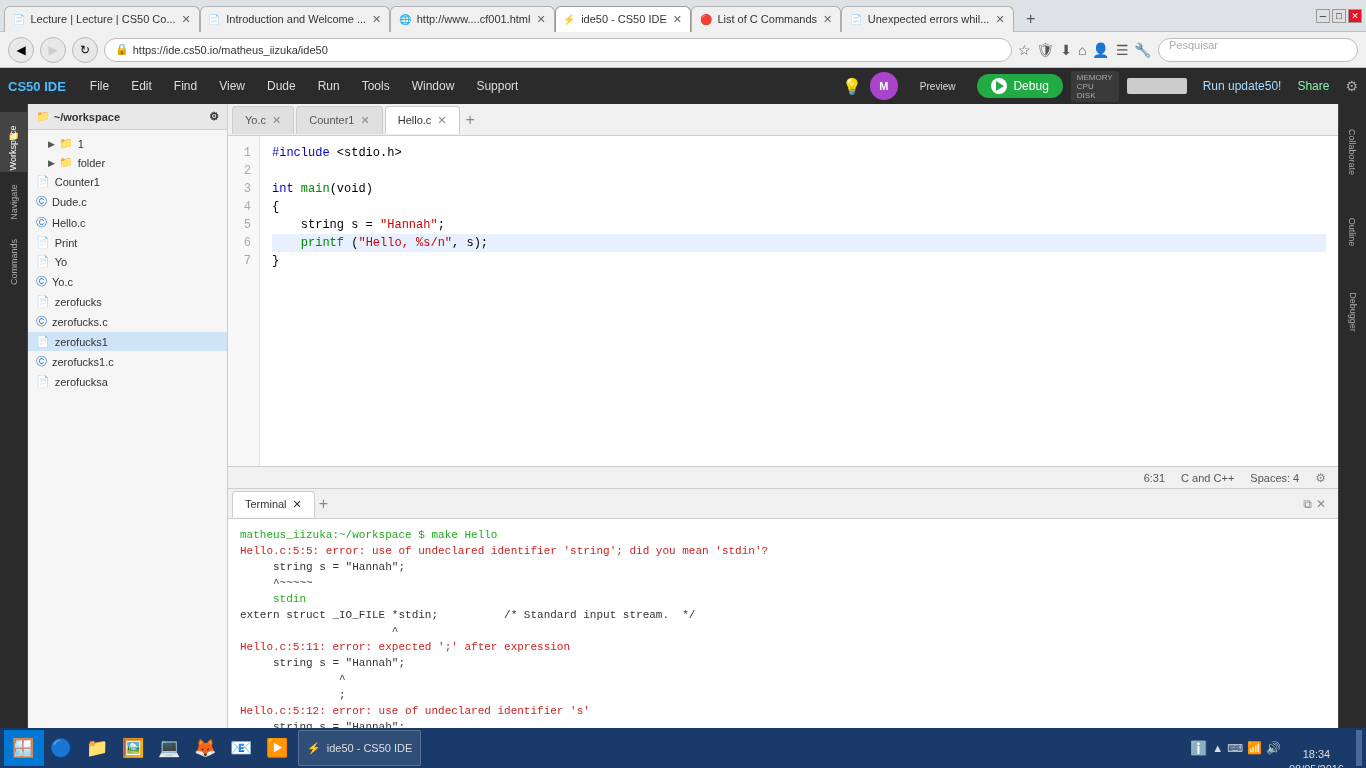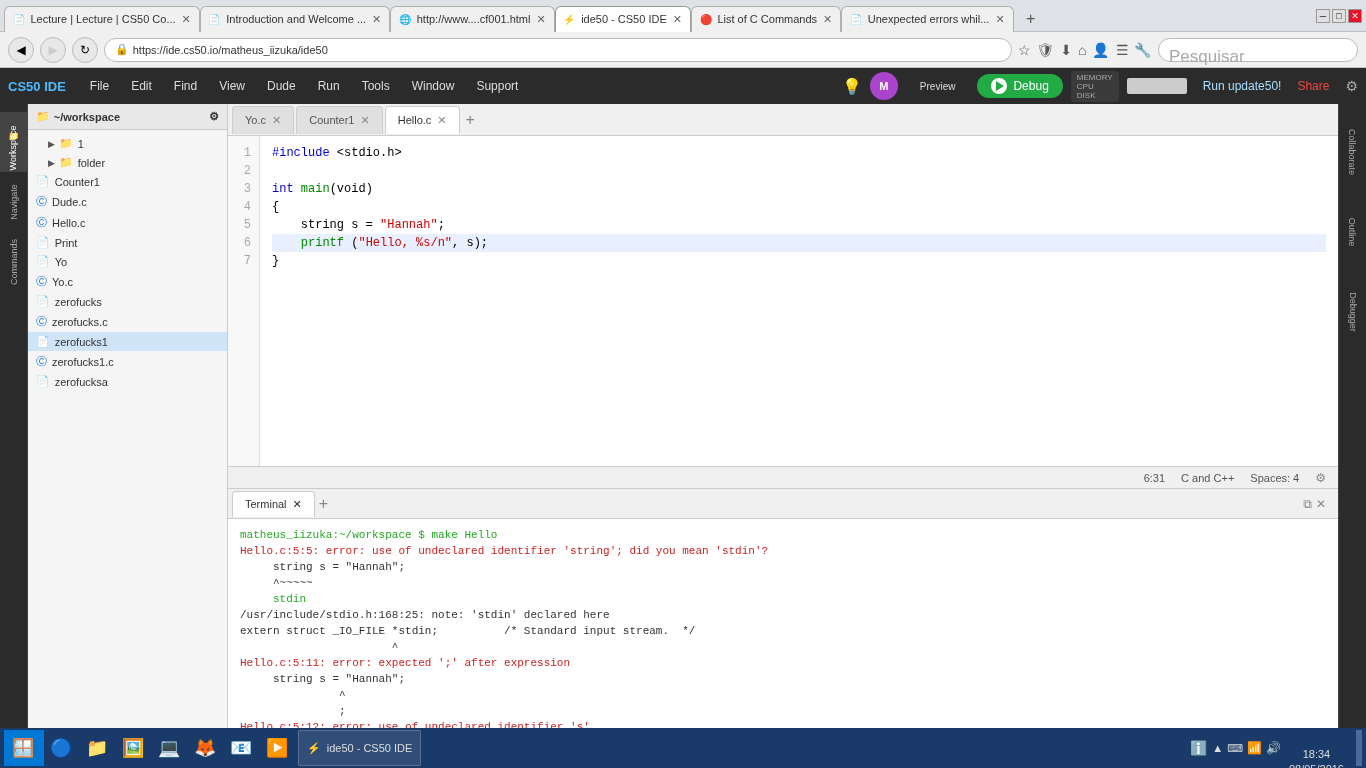--- a/index.html
+++ b/index.html
@@ -75,21 +75,21 @@
       display: flex;
       align-items: center;
       padding: 0 8px;
       border-bottom: 1px solid #c0c0c0;
       gap: 6px;
     }
     .nav-btn { width: 26px; height: 26px; border: 1px solid #bbb; background: #e8e8e8; border-radius: 50%; display: flex; align-items: center; justify-content: center; cursor: pointer; font-size: 12px; }
     .url-box { flex: 1; height: 24px; border: 1px solid #bbb; border-radius: 12px; padding: 0 10px; font-size: 11px; background: #fff; display: flex; align-items: center; }
     .url-text { font-size: 11px; color: #333; }
     .url-secure { color: #2a7a2a; margin-right: 4px; }
-    .search-box { width: 200px; height: 24px; border: 1px solid #bbb; border-radius: 12px; padding: 8px 10px; font-size: 17px; background: #fff; color: #aaa; }
+    .search-box { width: 200px; height: 24px; border: 1px solid #bbb; border-radius: 12px; padding: 0 10px; font-size: 11px; background: #fff; color: #aaa; }
     .addr-icons { display: flex; gap: 6px; align-items: center; }
     .addr-icon { font-size: 14px; color: #555; cursor: pointer; }
 
     
     .ide-container { display: flex; flex-direction: column; height: calc(768px - 68px); }
 
     
     .ide-menubar {
       background: #2b2b2b;
       height: 36px;
@@ -100,21 +100,21 @@
       gap: 2px;
     }
     .ide-logo { color: #4dbbff; font-weight: bold; font-size: 13px; margin-right: 12px; }
     .menu-item { padding: 4px 10px; font-size: 12px; cursor: pointer; border-radius: 3px; }
     .ide-right-actions { margin-left: auto; display: flex; align-items: center; gap: 8px; }
     .preview-btn { padding: 4px 14px; background: transparent; border: none; color: #ddd; font-size: 10px; cursor: pointer; }
     .debug-btn { display: flex; align-items: center; gap: 6px; background: #22aa44; border-radius: 16px; padding: 4px 14px; cursor: pointer; color: white; font-size: 12px; border: none; }
     .debug-circle { width: 16px; height: 16px; background: #fff; border-radius: 50%; display: flex; align-items: center; justify-content: center; }
     .debug-play { width: 0; height: 0; border-top: 5px solid transparent; border-bottom: 5px solid transparent; border-left: 8px solid #22aa44; margin-left: 2px; }
     .run-update { color: #aaddff; font-size: 12px; cursor: pointer; margin-left: 8px; }
-    .share-btn { color: #ef4444; font-size: 12px; cursor: pointer; padding: 4px 8px; }
+    .share-btn { color: #86efac; font-size: 12px; cursor: pointer; padding: 4px 8px; }
     .gear-icon { font-size: 14px; color: #aaa; cursor: pointer; }
     .memory-widget { display: flex; flex-direction: column; font-size: 8px; color: #aaa; padding: 2px 6px; background: #3a3a3a; border-radius: 3px; }
     .avatar { width: 28px; height: 28px; border-radius: 50%; background: #aa44cc; display: flex; align-items: center; justify-content: center; color: white; font-size: 11px; font-weight: bold; }
 
     
     .ide-main { display: flex; flex: 1; overflow: hidden; }
 
     
     .ide-sidebar-icons {
       width: 28px;
@@ -570,21 +570,20 @@
             <span style="font-size:12px;color:#888;cursor:pointer;">⧉</span>
             <span style="font-size:12px;color:#888;cursor:pointer;">✕</span>
           </div>
         </div>
         <div class="terminal-content">
           <div class="t-green">matheus_iizuka:~/workspace $ make Hello</div>
           <div class="t-red">Hello.c:5:5: error: use of undeclared identifier 'string'; did you mean 'stdin'?</div>
           <div class="t-normal">&nbsp;&nbsp;&nbsp;&nbsp;&nbsp;string s = "Hannah";</div>
           <div class="t-normal">&nbsp;&nbsp;&nbsp;&nbsp;&nbsp;^~~~~~</div>
           <div class="t-green">&nbsp;&nbsp;&nbsp;&nbsp;&nbsp;stdin</div>
-          <div class="t-normal">/usr/include/stdio.h:168:25: note: 'stdin' declared here</div>
           <div class="t-normal">extern struct _IO_FILE *stdin;&nbsp;&nbsp;&nbsp;&nbsp;&nbsp;&nbsp;&nbsp;&nbsp;&nbsp;&nbsp;/* Standard input stream.&nbsp;&nbsp;*/</div>
           <div class="t-normal">&nbsp;&nbsp;&nbsp;&nbsp;&nbsp;&nbsp;&nbsp;&nbsp;&nbsp;&nbsp;&nbsp;&nbsp;&nbsp;&nbsp;&nbsp;&nbsp;&nbsp;&nbsp;&nbsp;&nbsp;&nbsp;&nbsp;&nbsp;^</div>
           <div class="t-red">Hello.c:5:11: error: expected ';' after expression</div>
           <div class="t-normal">&nbsp;&nbsp;&nbsp;&nbsp;&nbsp;string s = "Hannah";</div>
           <div class="t-normal">&nbsp;&nbsp;&nbsp;&nbsp;&nbsp;&nbsp;&nbsp;&nbsp;&nbsp;&nbsp;&nbsp;&nbsp;&nbsp;&nbsp;&nbsp;^</div>
           <div class="t-normal">&nbsp;&nbsp;&nbsp;&nbsp;&nbsp;&nbsp;&nbsp;&nbsp;&nbsp;&nbsp;&nbsp;&nbsp;&nbsp;&nbsp;&nbsp;;</div>
           <div class="t-red">Hello.c:5:12: error: use of undeclared identifier 's'</div>
           <div class="t-normal">&nbsp;&nbsp;&nbsp;&nbsp;&nbsp;string s = "Hannah";</div>
           <div class="t-normal">&nbsp;&nbsp;&nbsp;&nbsp;&nbsp;&nbsp;&nbsp;&nbsp;&nbsp;&nbsp;&nbsp;&nbsp;^</div>
 

